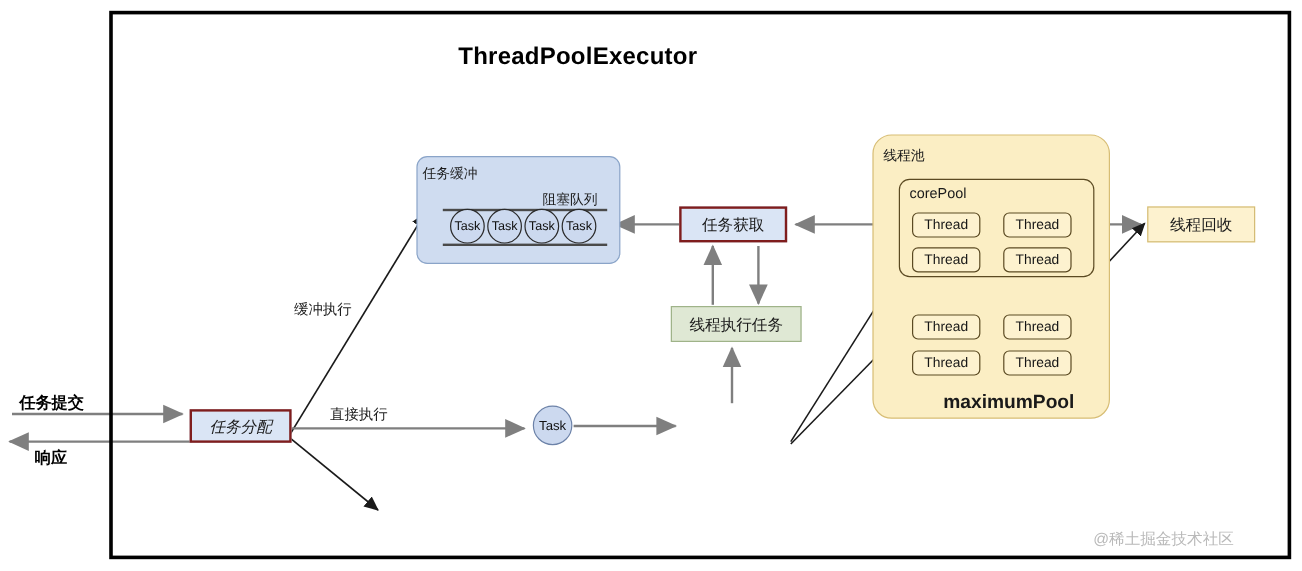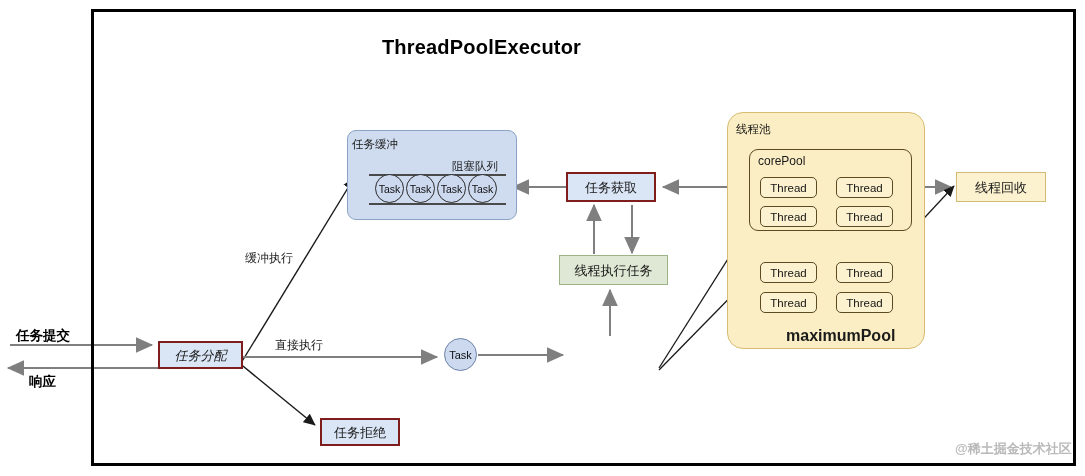--- a/index.html
+++ b/index.html
@@ -161,25 +161,24 @@
     white-space: nowrap;
   }
   .bold-label {
     font-size: 13.5px;
     font-weight: bold;
     color: #000000;
     white-space: nowrap;
   }
 
   #watermark {
-    left: 955px; top: 440px;
+    left: 911px; top: 440px;
     font-size: 13px;
     color: #b9b9b9;
     white-space: nowrap;
-    font-weight: bold;
   }
 
   svg.overlay {
     position: absolute;
     left: 0; top: 0;
     width: 1085px; height: 476px;
     pointer-events: none;
   }
 </style>
 </head>
@@ -232,21 +231,20 @@
   </svg>
 
   <div class="abs" id="outer-frame"></div>
   <div class="abs" id="diagram-title">ThreadPoolExecutor</div>
 
   <div class="abs bold-label" style="left:16px; top:327px;">任务提交</div>
   <div class="abs bold-label" style="left:29px; top:373px;">响应</div>
 
   <div class="abs box blue-box" id="task-dispatch" style="left:158px; top:341px; width:85px; height:28px;font-style:italic;">任务分配</div>
 
-  <div class="abs box blue-box" id="task-reject" style="left:320px; top:418px; width:80px; height:28px;">任务拒绝</div>
 
   <div class="abs flow-label" style="left:245px; top:250px;">缓冲执行</div>
   <div class="abs flow-label" style="left:275px; top:337px;">直接执行</div>
 
   <div class="abs" id="task-buffer"></div>
   <div class="abs" id="task-buffer-label">任务缓冲</div>
   <div class="abs" id="blocking-queue-label">阻塞队列</div>
   <div class="abs" id="queue-line-top"></div>
   <div class="abs" id="queue-line-bottom"></div>
 

